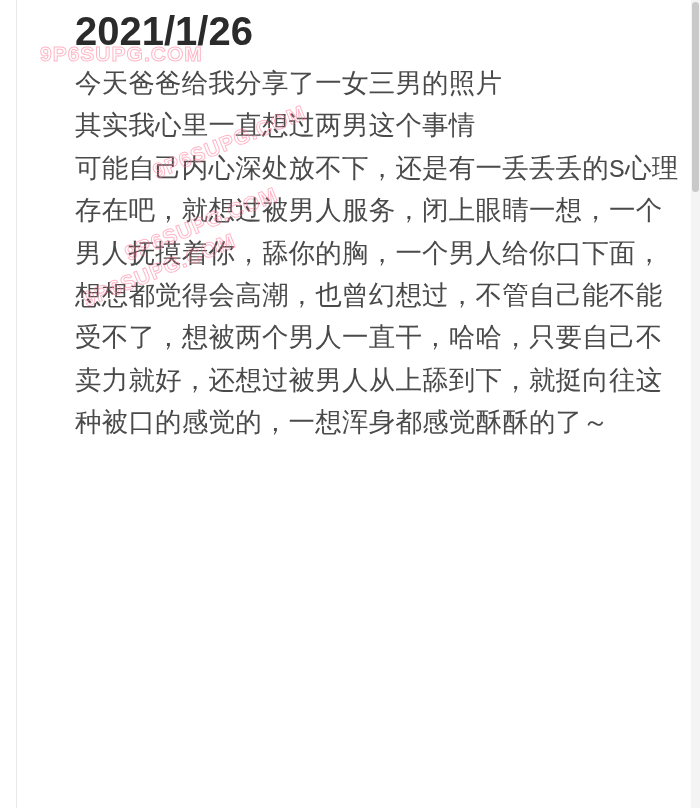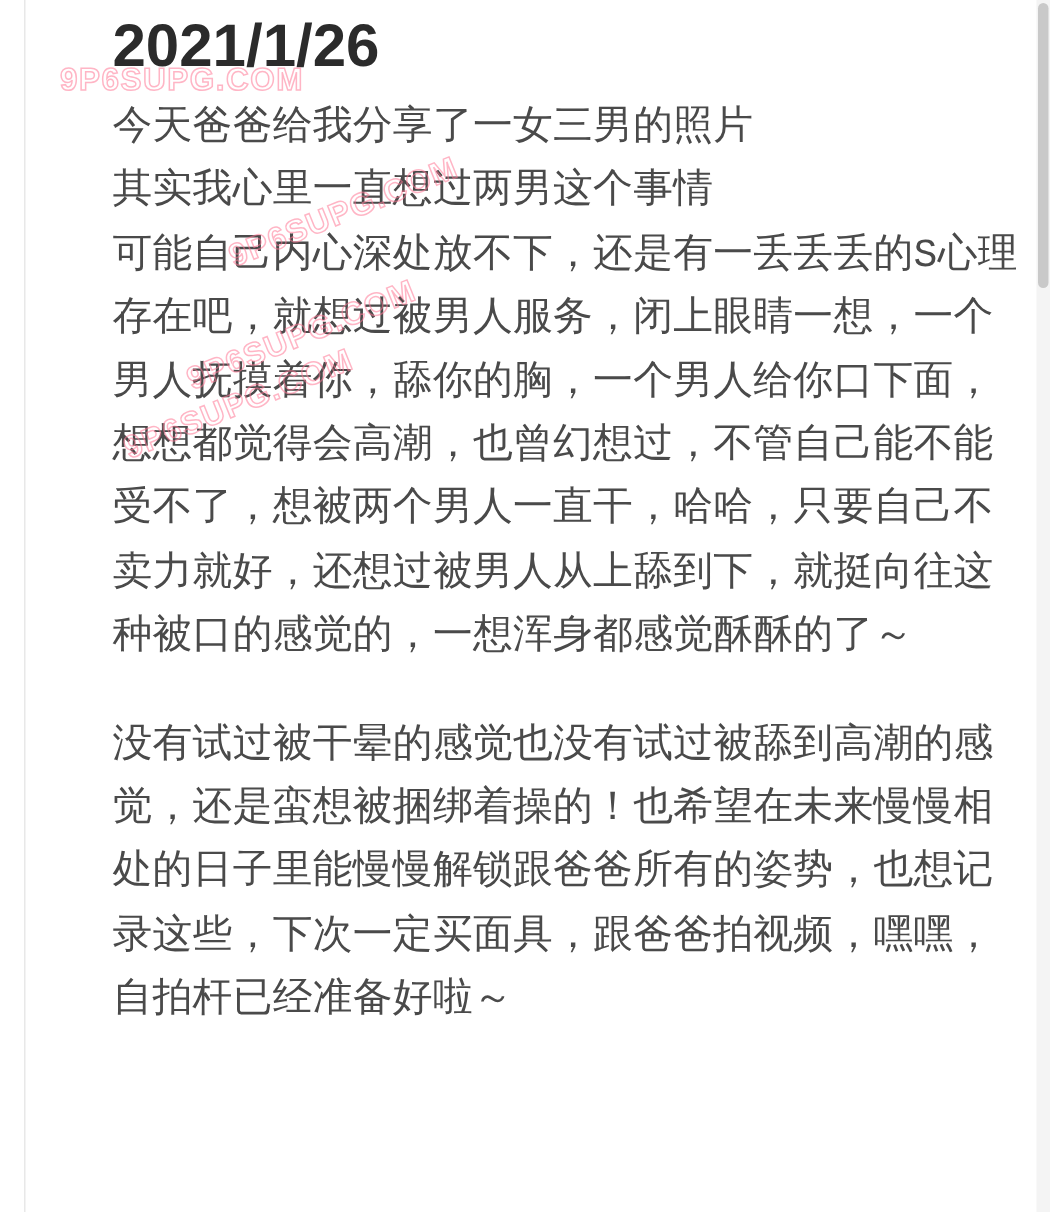--- a/index.html
+++ b/index.html
@@ -131,21 +131,20 @@
 
 <div class="page">
 
   <div class="left-rule"></div>
 
   <div class="content">
     <h1 class="doc-title">2021/1/26</h1>
     <p class="para first">今天爸爸给我分享了一女三男的照片
 其实我心里一直想过两男这个事情
 可能自己内心深处放不下，还是有一丢丢丢的S心理存在吧，就想过被男人服务，闭上眼睛一想，一个男人抚摸着你，舔你的胸，一个男人给你口下面，想想都觉得会高潮，也曾幻想过，不管自己能不能受不了，想被两个男人一直干，哈哈，只要自己不卖力就好，还想过被男人从上舔到下，就挺向往这种被口的感觉的，一想浑身都感觉酥酥的了～</p>
-    <p class="para second">没有试过被干晕的感觉也没有试过被舔到高潮的感觉，还是蛮想被捆绑着操的！也希望在未来慢慢相处的日子里能慢慢解锁跟爸爸所有的姿势，也想记录这些，下次一定买面具，跟爸爸拍视频，嘿嘿，自拍杆已经准备好啦～</p>
   </div>
 
   <div class="wm wm-1">9P6SUPG.COM</div>
   <div class="wm wm-2">9P6SUPG.COM</div>
   <div class="wm wm-3">9P6SUPG.COM</div>
   <div class="wm wm-4">9P6SUPG.COM</div>
 
   <div class="scrollbar">
     <div class="scrollbar-thumb"></div>
   </div>

